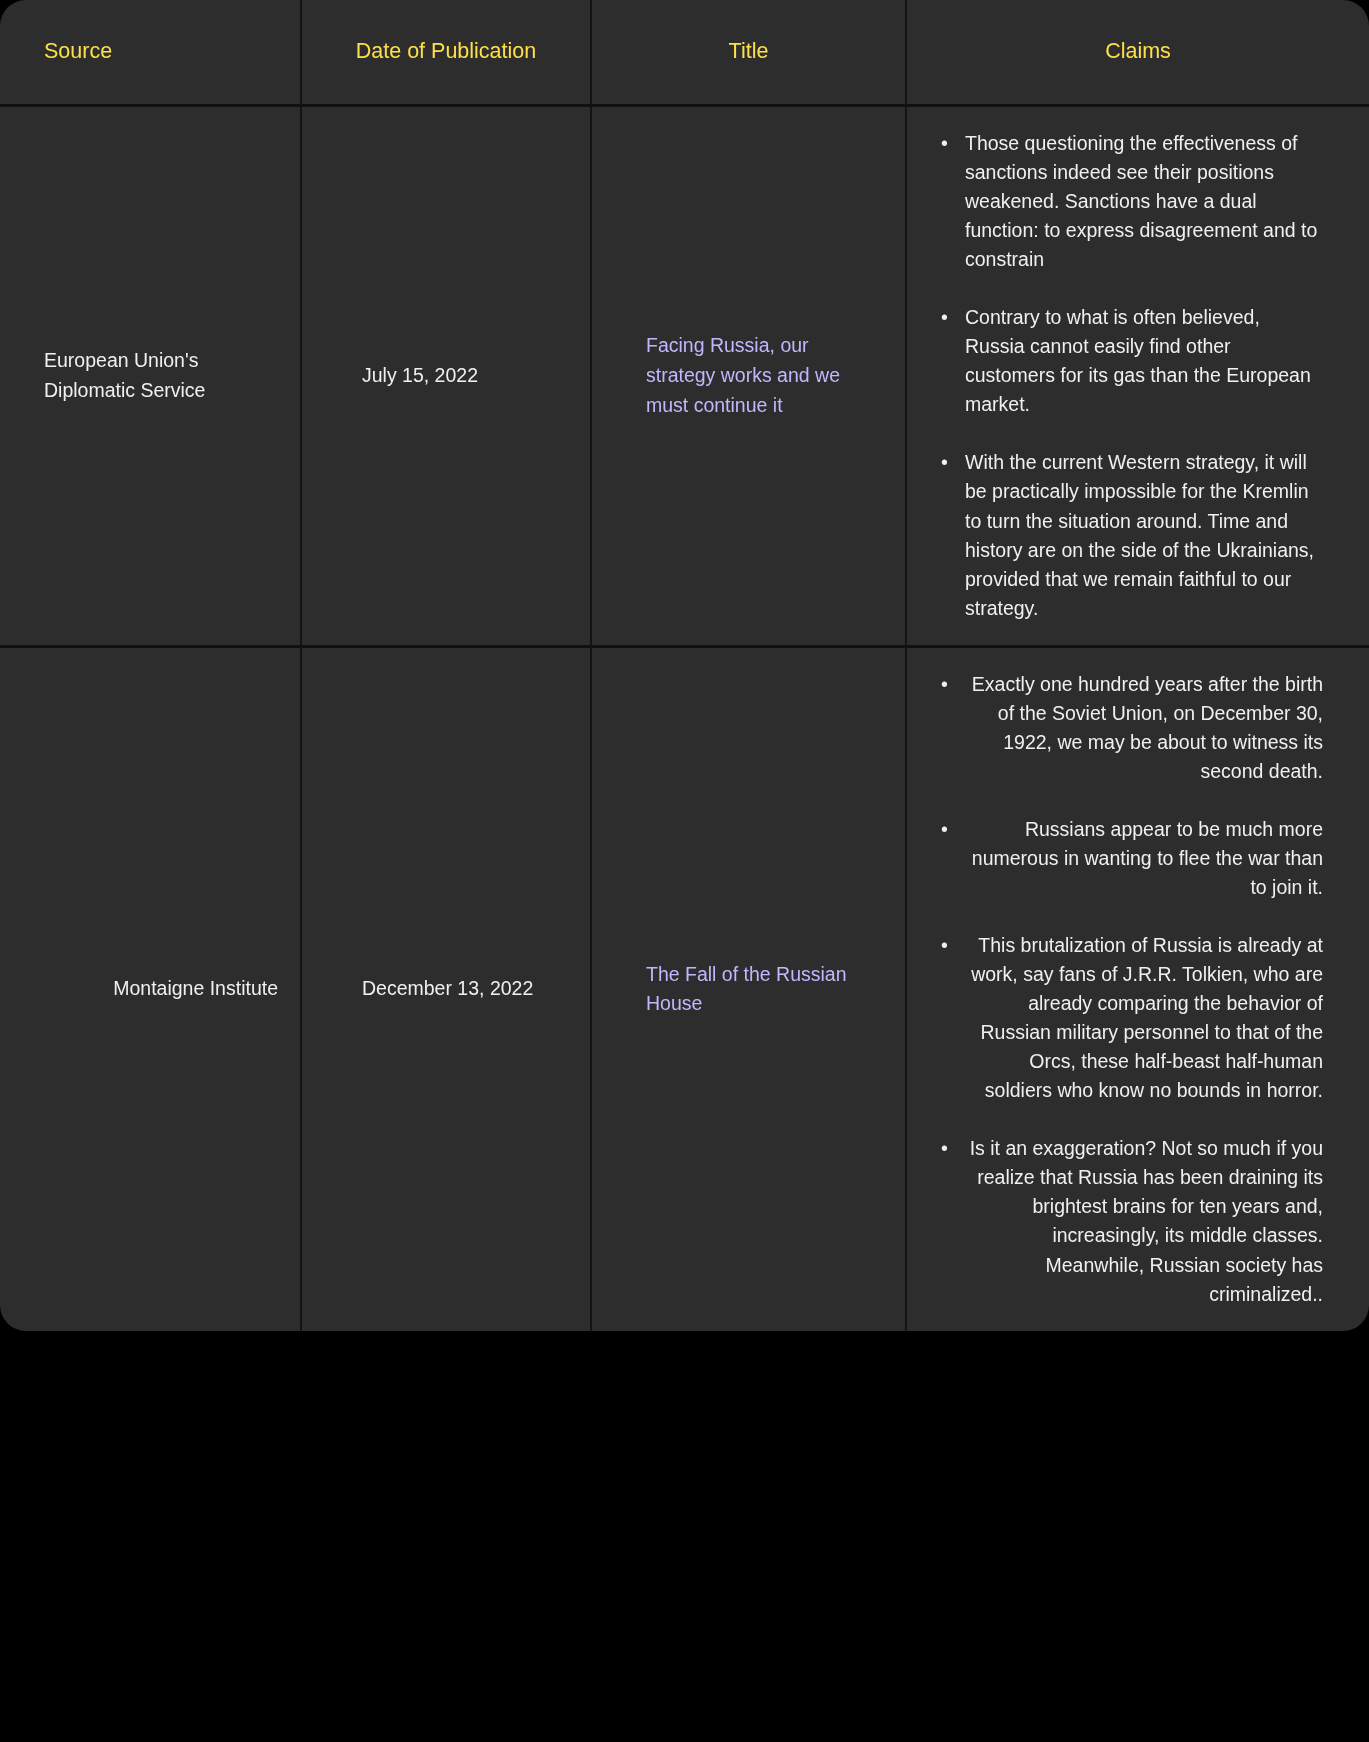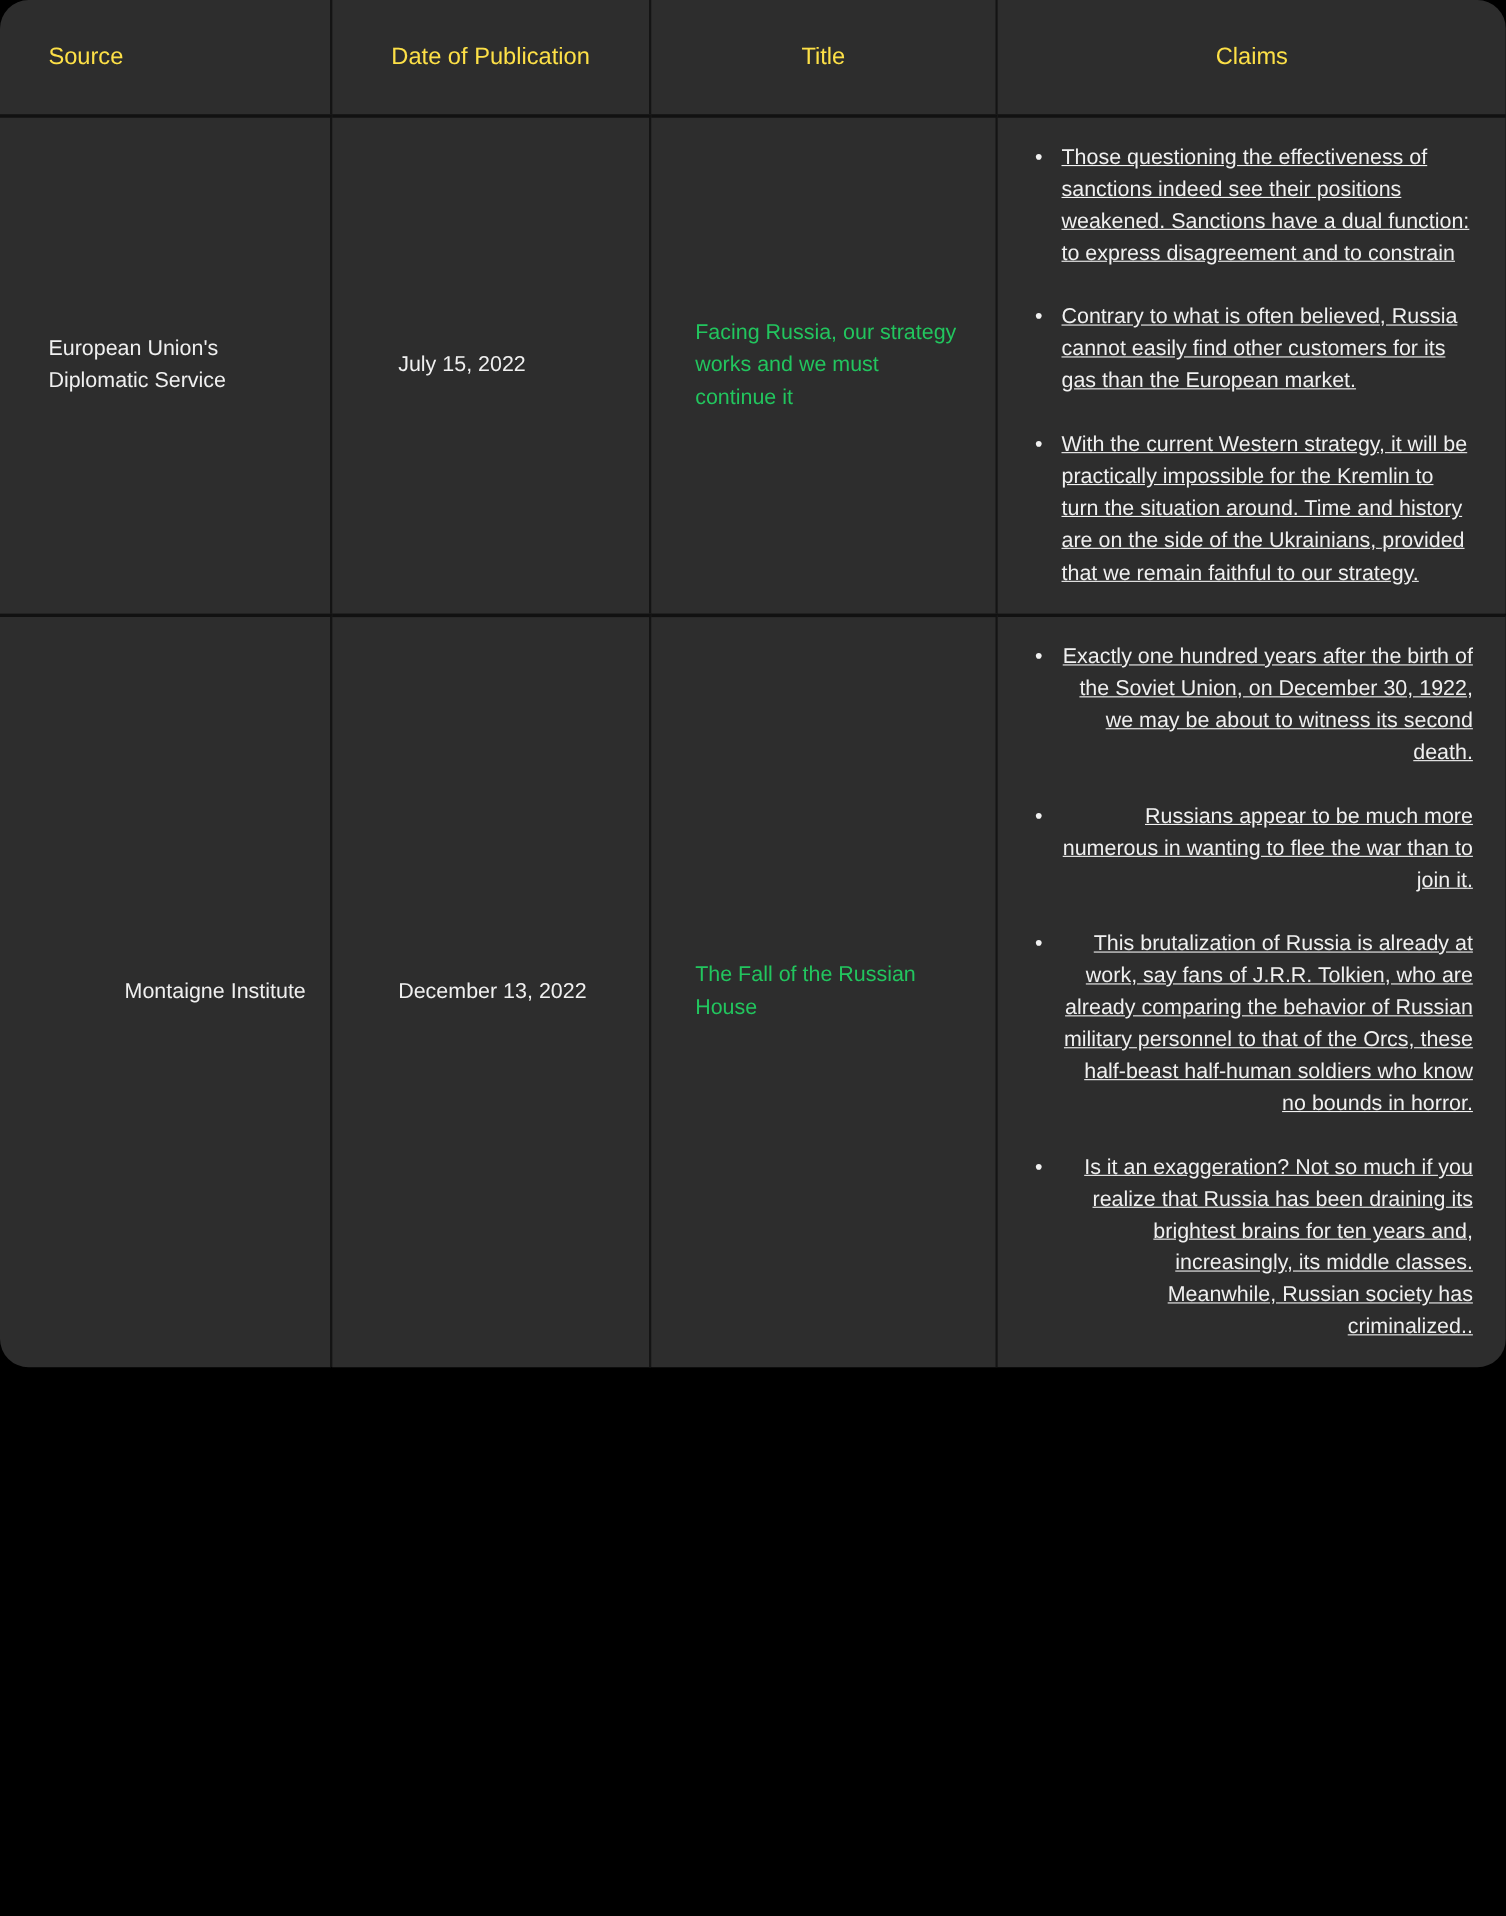--- a/index.html
+++ b/index.html
@@ -88,27 +88,26 @@
   }
   td.cell-date {
     font-size: 19.5px;
     line-height: 1.52;
     padding: 20px 30px 20px 60px;
     color: #f0f0f0;
   }
   td.cell-title {
     font-size: 19.5px;
     line-height: 1.52;
-    padding: 20px 28px 20px 40px;
-    color: #22c55e;
+    padding: 20px 28px 20px 54px;
+    color: #c4b5fd;
   }
   td.cell-claims {
-    padding: 22px 30px 22px 28px;
+    padding: 22px 46px 22px 28px;
     vertical-align: middle;
-    text-decoration: underline;
   }
 
   ul.claims-list {
     margin: 0;
     padding: 0 0 0 26px;
     list-style: none;
   }
   ul.claims-list li.claim-item {
     position: relative;
     font-size: 19.5px;

